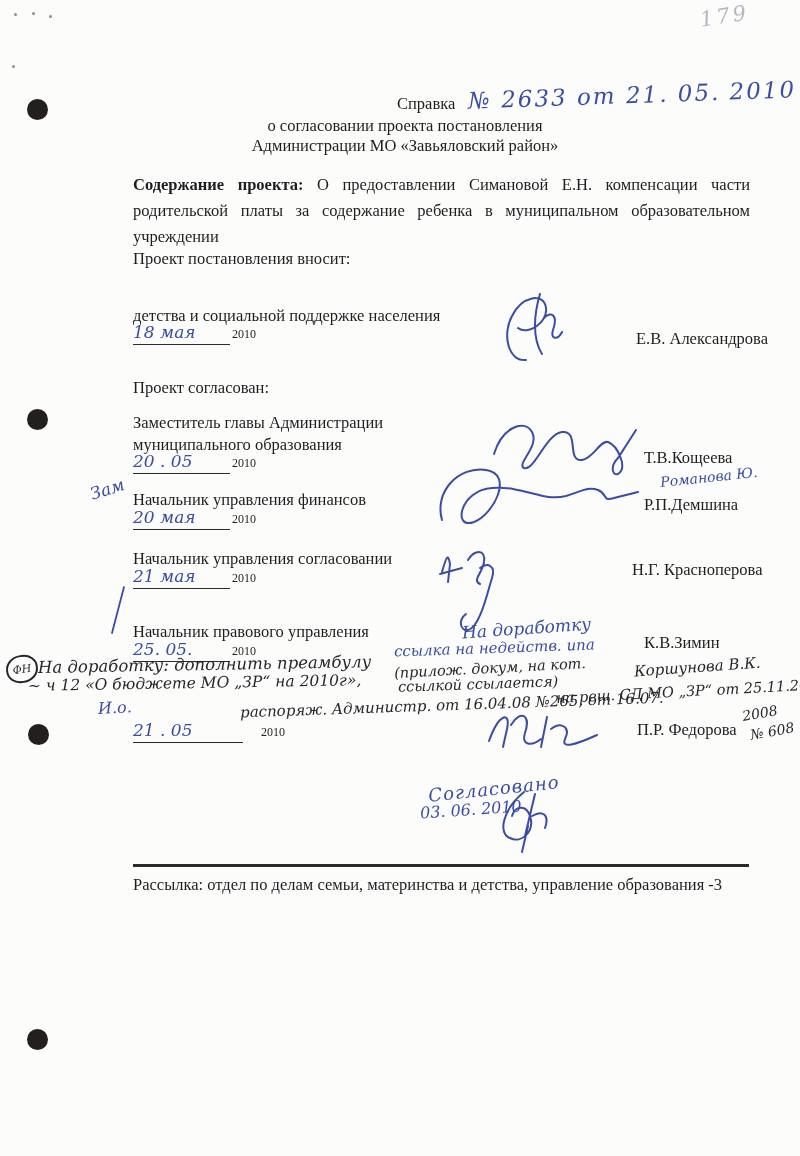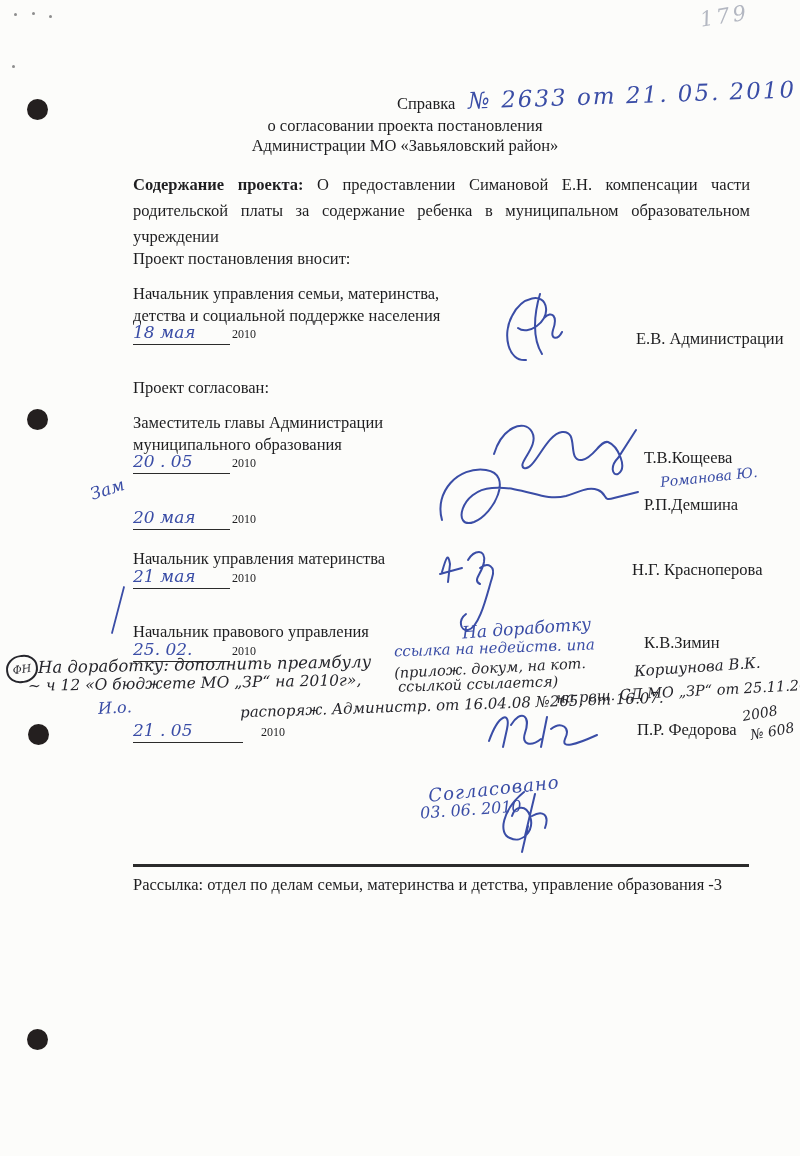--- a/index.html
+++ b/index.html
@@ -50,81 +50,81 @@
   <div class="abs typed bold center" style="left:105px;top:135px;width:600px;">Администрации МО «Завьяловский район»</div>
 
   <div class="abs para" style="left:133px;top:172px;">
     <div class="jline"><b>Содержание проекта:</b> <span>О предоставлении Симановой Е.Н. компенсации части</span></div>
     <div class="jline">родительской платы за содержание ребенка  в муниципальном образовательном</div>
     <div>учреждении</div>
   </div>
 
   <div class="abs typed bold" style="left:133px;top:248px;">Проект постановления вносит:</div>
 
-  <div class="abs typed" style="left:133px;top:283px;">Начальник  управления семьи, материнства,</div>
   <div class="abs typed" style="left:133px;top:305px;">детства и социальной поддержке населения</div>
   <div class="abs daterow" style="left:133px;top:322px;">
     <span class="dl"><span class="hw hw-blue">18 мая</span></span>
       <span class="typed yr">2010</span>
   </div>
   <div class="sig" style="left:498px;top:288px;">
     <svg width="70" height="78" viewBox="0 0 70 78">
         <path d="M28,72 C10,74 4,46 14,28 C24,8 46,4 48,20 C50,34 30,48 20,40 M42,6 C36,26 34,50 44,66 M46,30 C54,22 60,28 55,42 C52,52 60,52 64,44" stroke="#3a4da6" stroke-width="2" fill="none" stroke-linecap="round"></path>
       </svg>
   </div>
-  <div class="abs typed" style="left:636px;top:328px;">Е.В. Администрации</div>
+  <div class="abs typed" style="left:636px;top:328px;">Е.В. Александрова</div>
 
   <div class="abs typed bold" style="left:133px;top:377px;">Проект согласован:</div>
 
   <div class="abs typed" style="left:133px;top:412px;">Заместитель  главы Администрации</div>
   <div class="abs typed" style="left:133px;top:434px;text-align:right;">муниципального образования</div>
   <div class="abs daterow" style="left:133px;top:451px;">
     <span class="dl"><span class="hw hw-blue">20 . 05</span></span>
       <span class="typed yr">2010</span>
   </div>
   <div class="sig" style="left:488px;top:416px;">
     <svg width="155" height="60" viewBox="0 0 155 60">
         <path d="M6,38 C14,12 36,2 44,16 C52,30 28,48 36,52 C46,56 58,18 74,16 C92,14 78,46 94,44 C106,42 112,24 120,26 C130,30 140,52 130,58 C124,60 122,50 130,42 L148,14" stroke="#3a4da6" stroke-width="2" fill="none" stroke-linecap="round"></path>
       </svg>
   </div>
   <div class="abs typed" style="left:644px;top:447px;">Т.В.Кощеева</div>
 
   <div class="abs hw hw-blue" style="left:90px;top:481px;font-size:17px;transform:rotate(-18deg);">Зам</div>
+  <div class="abs typed" style="left:133px;top:489px;">Начальник управления финансов</div>
   <div class="abs daterow" style="left:133px;top:507px;">
     <span class="dl"><span class="hw hw-blue">20 мая</span></span>
       <span class="typed yr">2010</span>
   </div>
   <div class="sig" style="left:430px;top:458px;">
     <svg width="215" height="70" viewBox="0 0 215 70">
         <path d="M12,62 C4,34 28,8 56,12 C84,16 64,56 44,64 C22,72 30,32 62,30 C96,28 112,44 136,38 C150,34 158,28 168,32 C178,36 172,44 184,40 L208,34" stroke="#3a4da6" stroke-width="2" fill="none" stroke-linecap="round"></path>
       </svg>
   </div>
   <div class="abs hw hw-blue" style="left:660px;top:470px;font-size:14px;transform:rotate(-6deg);">Романова Ю.</div>
   <div class="abs typed" style="left:644px;top:494px;">Р.П.Демшина</div>
 
-  <div class="abs typed" style="left:133px;top:548px;">Начальник  управления  материнства</div>
+  <div class="abs typed" style="left:133px;top:548px;">Начальник  управления  согласовании</div>
   <div class="abs daterow" style="left:133px;top:566px;">
     <span class="dl"><span class="hw hw-blue">21 мая</span></span>
       <span class="typed yr">2010</span>
   </div>
   <div class="sig" style="left:430px;top:538px;">
     <svg width="85" height="95" viewBox="0 0 85 95">
         <path d="M12,34 C16,20 18,14 20,26 L18,44 M10,36 L32,30 M38,22 C44,12 56,10 54,24 C52,36 42,42 50,46 M50,30 C58,24 66,28 62,40 C58,52 50,90 38,92 C30,93 28,82 36,76" stroke="#3a4da6" stroke-width="2" fill="none" stroke-linecap="round"></path>
       </svg>
   </div>
   <div class="abs typed" style="left:632px;top:559px;">Н.Г. Красноперова</div>
 
   <div class="sig" style="left:108px;top:585px;">
     <svg width="20" height="50" viewBox="0 0 20 50">
         <path d="M16,2 L4,48" stroke="#3a4da6" stroke-width="1.8" fill="none" stroke-linecap="round"></path>
       </svg>
   </div>
   <div class="abs typed" style="left:133px;top:621px;">Начальник  правового управления</div>
   <div class="abs daterow" style="left:133px;top:639px;">
-    <span class="dl"><span class="hw hw-blue">25. 02.</span></span>
+    <span class="dl"><span class="hw hw-blue">25. 05.</span></span>
       <span class="typed yr">2010</span>
   </div>
   <div class="abs typed" style="left:644px;top:632px;">К.В.Зимин</div>
 
   <div class="abs hw hw-blue" style="left:462px;top:620px;font-size:17px;transform:rotate(-4deg);">На доработку</div>
   <div class="abs hw hw-blue" style="left:394px;top:641px;font-size:15px;transform:rotate(-2deg);">ссылка на недейств. ипа</div>
 
   <div class="scribble-circle hw-black" style="left:6px;top:655px;">
     <span class="hw hw-black">ФН</span>
   </div>

